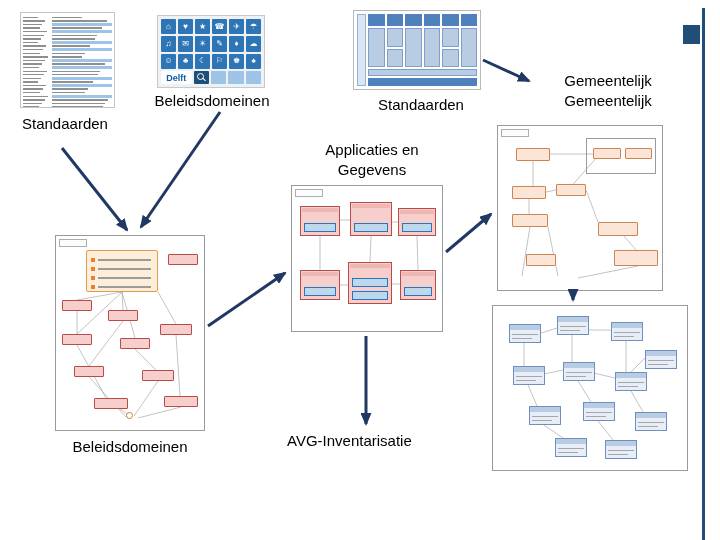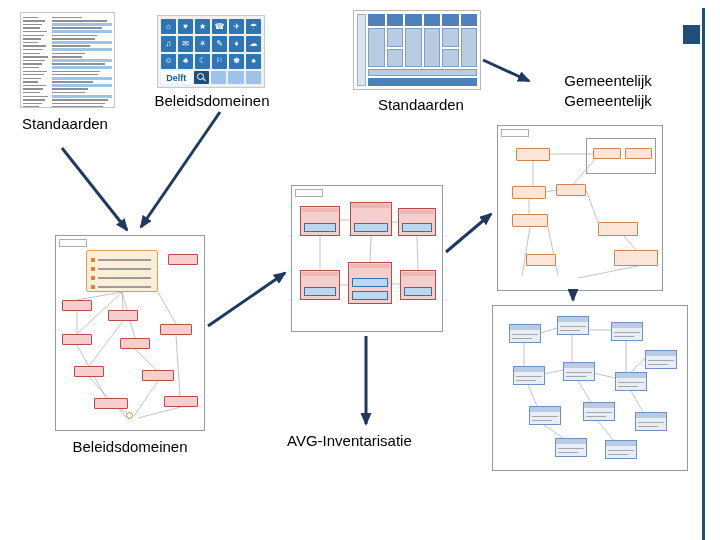--- a/index.html
+++ b/index.html
@@ -516,20 +516,24 @@
 
   <div class="label" style="left:22px;top:114px;">Standaarden</div>
   <div class="label center" style="left:142px;top:91px;width:140px;">Beleidsdomeinen</div>
   <div class="label center" style="left:357px;top:95px;width:128px;">Standaarden</div>
 
   <div class="label center" style="left:520px;top:71px;width:176px;">
     <div>Gemeentelijk</div>
     <div>Gemeentelijk</div>
   </div>
 
+  <div class="label center" style="left:297px;top:140px;width:150px;">
+    <div>Applicaties en</div>
+    <div>Gegevens</div>
+  </div>
 
   <div class="label center" style="left:60px;top:437px;width:140px;">
     <div>Beleidsdomeinen</div>
   </div>
 
   <div class="label" style="left:287px;top:431px;">
     <div>AVG-Inventarisatie</div>
   </div>
 
 

